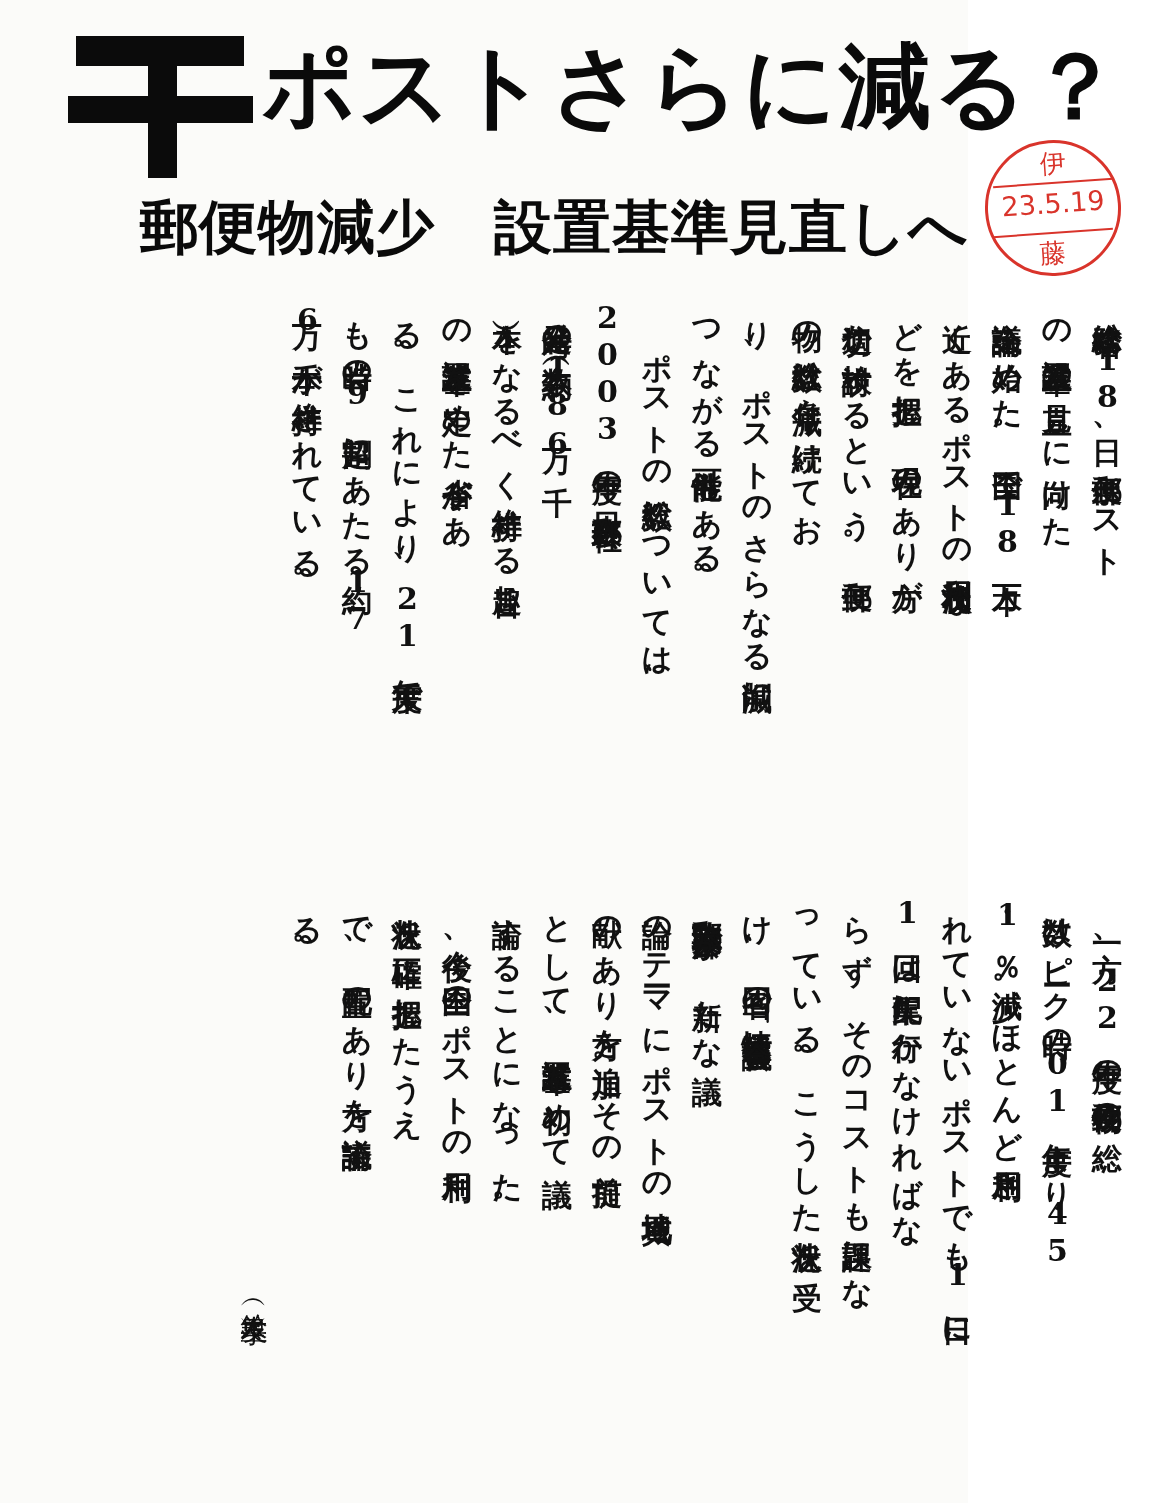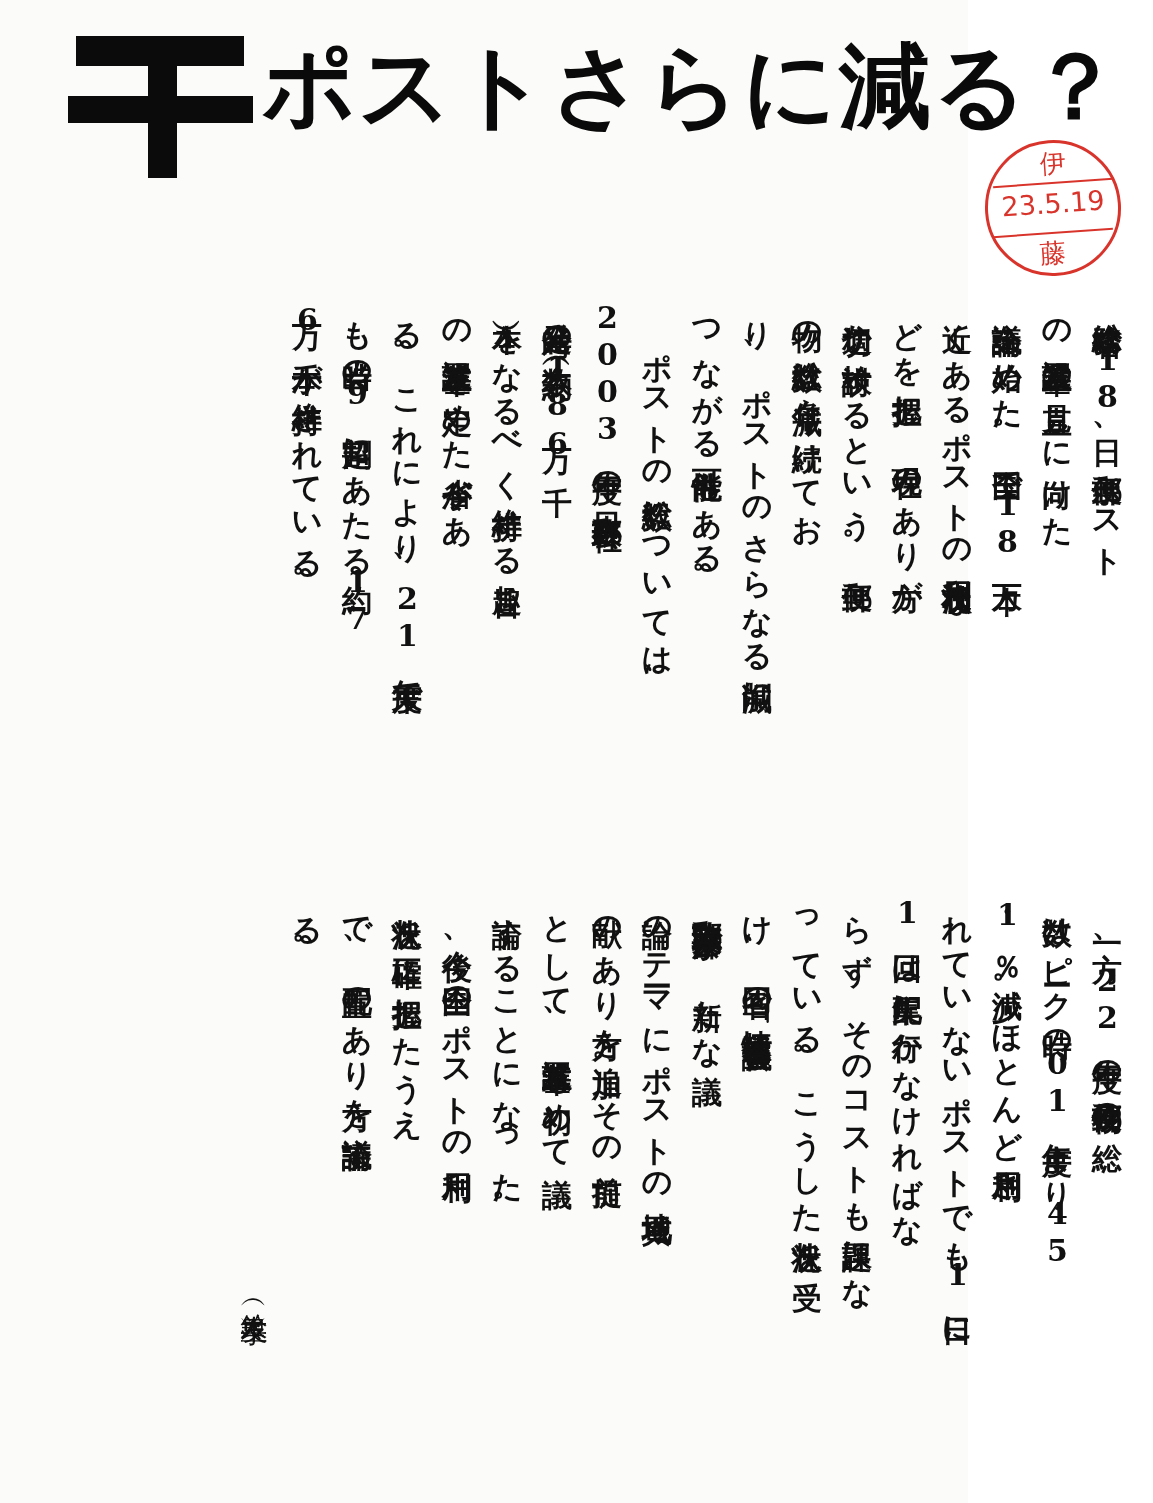--- a/index.html
+++ b/index.html
@@ -183,20 +183,21 @@
 
   <div class="masthead">
 
     <div class="post-mark">
       <div class="bar top"></div>
       <div class="bar stem"></div>
       <div class="bar mid"></div>
     </div>
 
     <div class="headline">ポストさらに減る？</div>
+    <div class="subhead">郵便物減少　設置基準見直しへ</div>
 
     <div class="hanko">
       <div class="ring"></div>
       <div class="line l1"></div>
       <div class="line l2"></div>
       <div class="seal-top">伊</div>
       <div class="seal-date">23.5.19</div>
       <div class="seal-bottom">藤</div>
     </div>
   </div>

